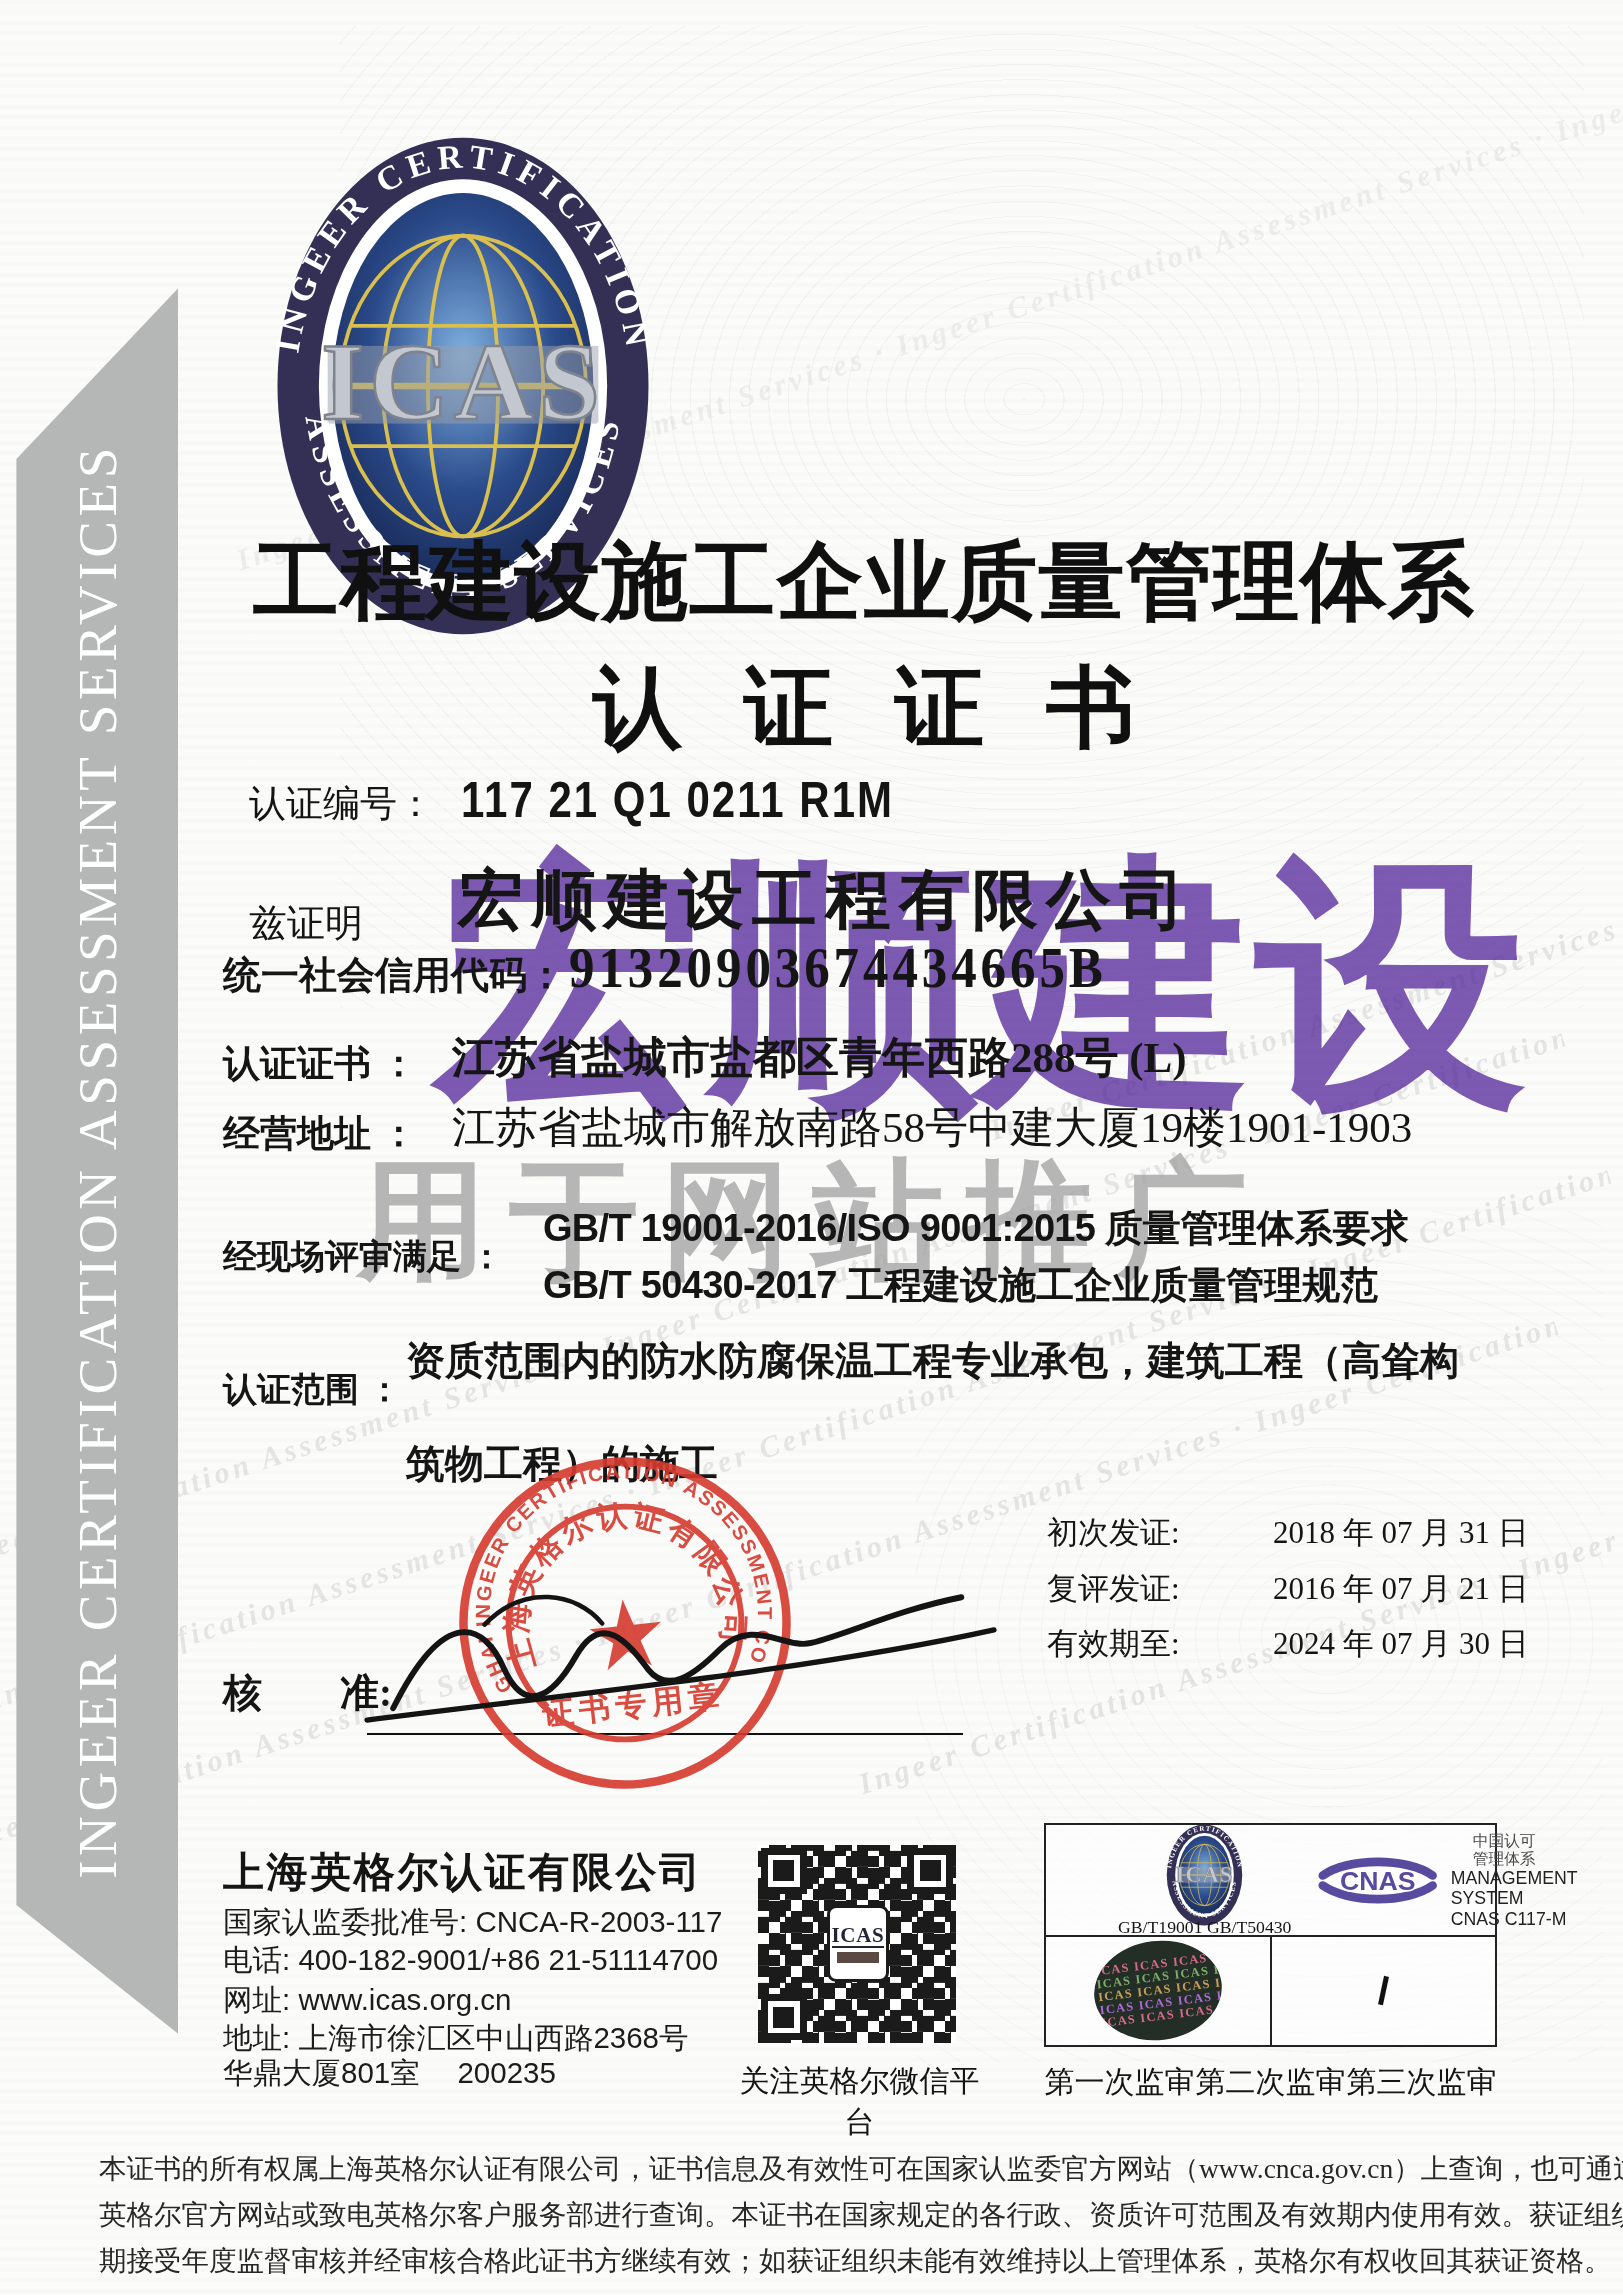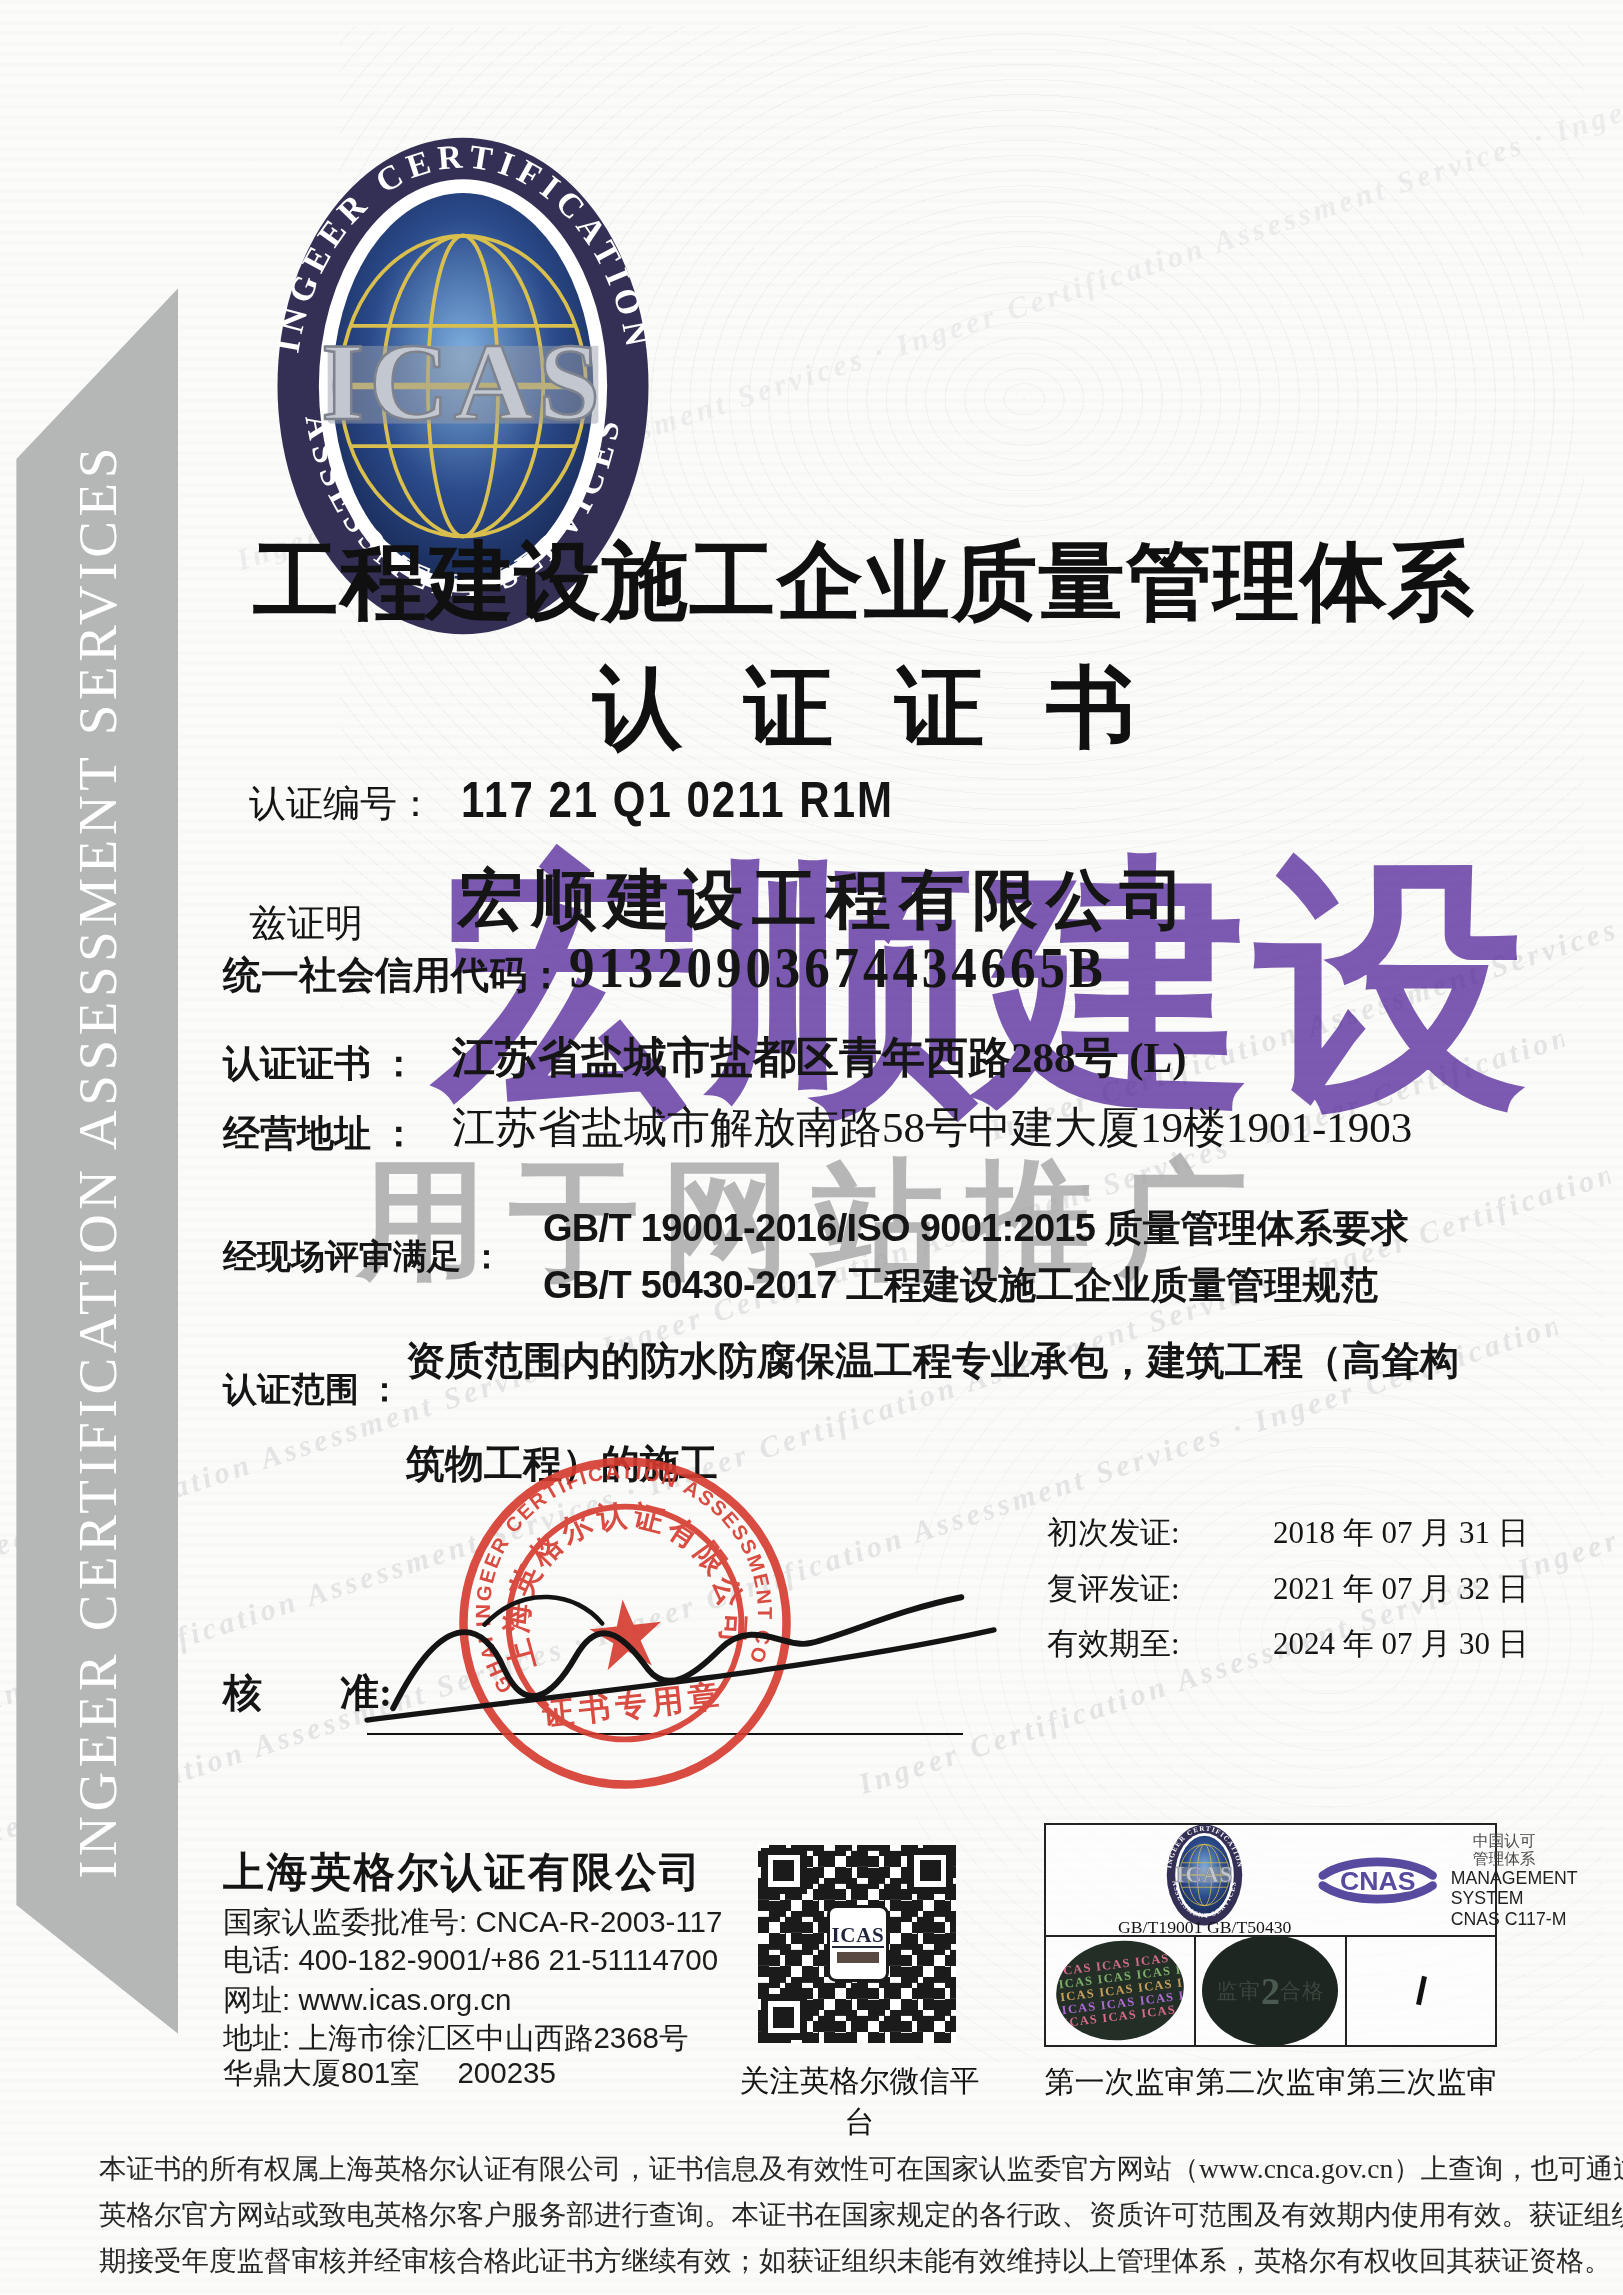--- a/index.html
+++ b/index.html
@@ -224,21 +224,21 @@
   <span class="std-code">GB/T 50430-2017</span><span class="std-cn"> 工程建设施工企业质量管理规范</span>
 </div>
 
 <span class="abs scope-lbl content">认证范围 ：</span>
 <div class="abs scope1 content">资质范围内的防水防腐保温工程专业承包，建筑工程（高耸构</div>
 <div class="abs scope2 content">筑物工程）的施工</div>
 
 <span class="abs date-lbl d0l content">初次发证:</span>
 <span class="abs date-val d0v content">2018 年 07 月 31 日</span>
 <span class="abs date-lbl d1l content">复评发证:</span>
-<span class="abs date-val d1v content">2021 年 07 月 32 日</span>
+<span class="abs date-val d1v content">2016 年 07 月 21 日</span>
 <span class="abs date-lbl d2l content">有效期至:</span>
 <span class="abs date-val d2v content">2024 年 07 月 30 日</span>
 
 <span class="abs approve-lbl content">核　　准:</span>
 <div class="abs sig-line content"></div>
 <svg class="abs stamp" viewBox="0 0 520 520">
   <defs>
     <path id="stampArcEn" d="M 78 338 A 205 205 0 1 1 442 338" fill="none"></path>
     <path id="stampArcCn" d="M 118 310 A 150 150 0 1 1 402 310" fill="none"></path>
   </defs>
@@ -329,27 +329,20 @@
     <div class="acc-cell">
       <div class="holo">
         <span class="h1">ICAS ICAS ICAS ICAS</span>
         <span class="h2">ICAS ICAS ICAS ICAS</span>
         <span class="h3">ICAS ICAS ICAS ICAS</span>
         <span class="h4">ICAS ICAS ICAS ICAS</span>
         <span class="h1">ICAS ICAS ICAS ICAS</span>
       </div>
     </div>
     <div class="acc-cell">
-      <div class="dark-sticker">
-        <span class="ds-text">监审</span>
-          <span class="ds-num">2</span>
-          <span class="ds-text">合格</span>
-      </div>
-    </div>
-    <div class="acc-cell">
       <div class="tick"></div>
     </div>
   </div>
 </div>
 <div class="abs acc-labels content">
   <span class="acc-label">第一次监审</span>
   <span class="acc-label">第二次监审</span>
   <span class="acc-label">第三次监审</span>
 </div>
 

